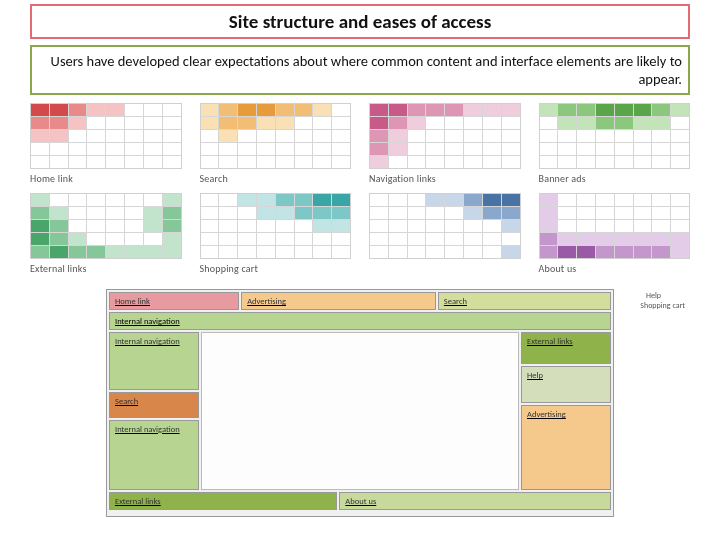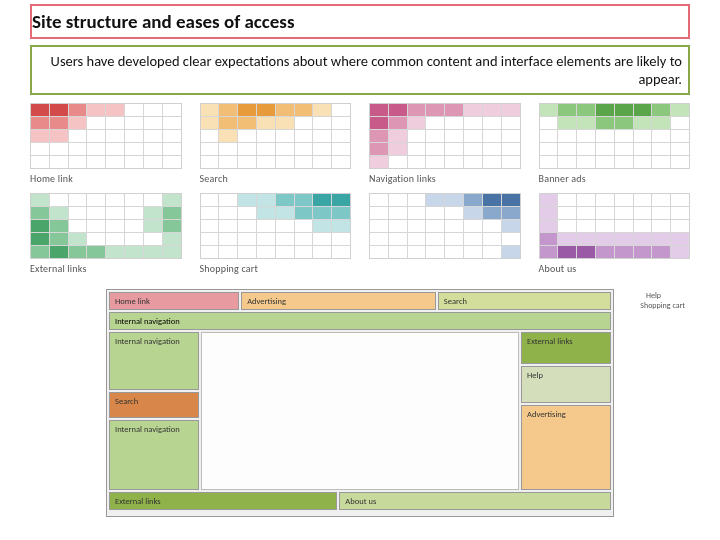--- a/index.html
+++ b/index.html
@@ -1,39 +1,39 @@
 <!DOCTYPE html>
 <html><head>
 <meta charset="utf-8">
 <style>
   * { box-sizing: border-box; margin: 0; padding: 0; }
   body { width: 720px; height: 540px; background: #fff; font-family: Calibri, Arial, sans-serif; position: relative; }
   
-  .title-box { margin: 4px 30px 6px 30px; border: 2px solid #e46a75; background: #fff; padding: 4px 0; font-weight: bold; font-size: 19px; color: #111; }
+  .title-box { margin: 4px 30px 6px 30px; border: 2px solid #e46a75; background: #fff; text-align: center; padding: 4px 0; font-weight: bold; font-size: 19px; color: #111; }
   .subtitle-box { margin: 0 30px 8px 30px; border: 2px solid #8aa84a; background: #fff; text-align: right; padding: 5px 6px; font-size: 14.5px; color: #111; line-height: 1.25; }
   
   .heatmaps { display: flex; flex-direction: column; gap: 8px; margin: 0 30px; }
   .heatmap-row { display: flex; gap: 18px; justify-content: space-between; }
   .heatmap-block { flex: 1; }
   .grid { display: grid; grid-template-columns: repeat(8, 1fr); grid-auto-rows: 12px; gap: 1px; background: #d6d6d6; border: 1px solid #d0d0d0; }
   .cell { background: #fff; }
   .caption { font-size: 10px; color: #555; margin-top: 3px; letter-spacing: 0.2px; }
   
   
   .red-d { background:#d34a4a;} .red-m{background:#e88a8a;} .red-l{background:#f5c3c3;}
   .org-d { background:#e89b3a;} .org-m{background:#f2bd75;} .org-l{background:#f9e0b5;}
   .grn-d { background:#5aa54a;} .grn-m{background:#8cc77e;} .grn-l{background:#c3e4b8;}
   .pnk-d { background:#c85a8a;} .pnk-m{background:#de96b5;} .pnk-l{background:#f0cddc;}
   .grn2-d{ background:#4aa56a;} .grn2-m{background:#86c79a;} .grn2-l{background:#c2e4cc;}
   .cyn-d { background:#3aa5a5;} .cyn-m{background:#7ec7c7;} .cyn-l{background:#c2e4e4;}
   .blu-d { background:#4a73a5;} .blu-m{background:#8aa8cc;} .blu-l{background:#c7d6e8;}
   .prp-d { background:#9a5aa5;} .prp-m{background:#c396cc;} .prp-l{background:#e2cce8;}
   
   .wireframe-wrap { margin: 14px 106px 0 106px; }
-  .wireframe { border: 1px solid #999; background: #f0f0f0; position: relative; height: 228px; }
+  .wireframe { border: 1px solid #999; background: #f0f0f0; position: relative; height: 228px; text-decoration: underline; }
   .wf-row { display:flex; gap:2px; padding:2px; }
   .wf-box { font-size: 8.5px; color:#333; padding:3px 5px; border:1px solid #999; background:#fff; }
   .wf-home { flex:1.1; background:#e79a9f; }
   .wf-adv { flex:1.7; background:#f5c98c; }
   .wf-search { flex:1.5; background:#d3dd9c; }
   .wf-intnav-full { background:#b8d491; margin:0 2px; padding:3px 5px; border:1px solid #999; font-size:8.5px; }
   .wf-body { display:flex; gap:2px; padding:2px 2px 0 2px; height:160px; }
   .wf-left { width:90px; display:flex; flex-direction:column; gap:2px; }
   .wf-left .wf-box { height:auto; }
   .wf-intnav { background:#b8d491; flex:1.1; }

